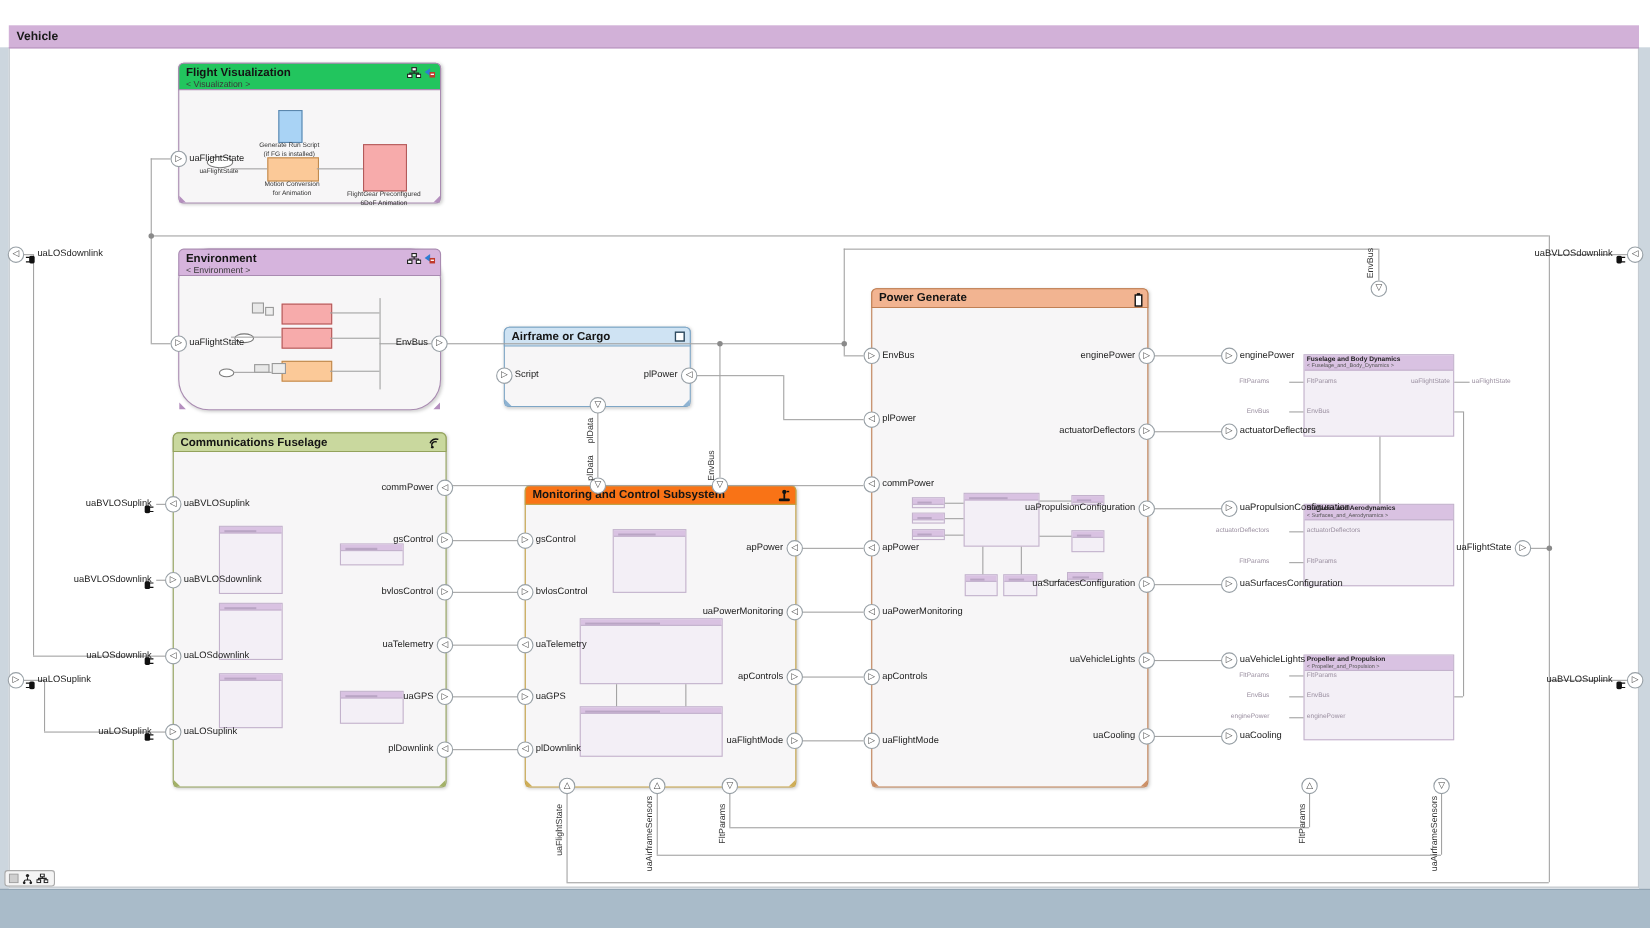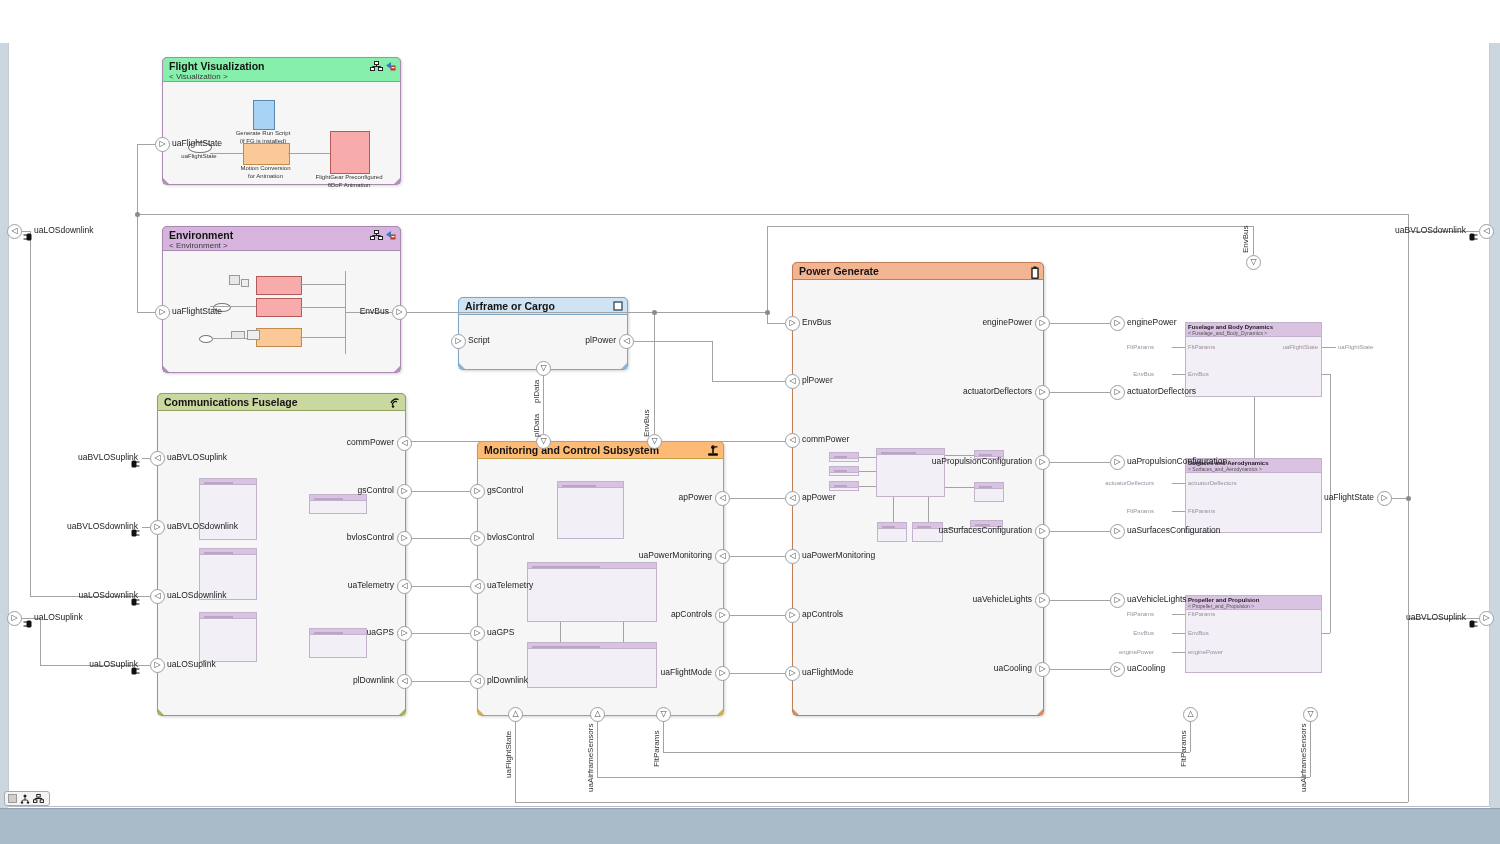--- a/index.html
+++ b/index.html
@@ -37,20 +37,23 @@
   .grip{position:absolute;width:0;height:0;z-index:4;}
   .toolbar{position:absolute;left:4px;top:791px;width:46px;height:15px;background:#f4f4f4;
            border:1px solid #aaa;border-radius:3px;display:flex;align-items:center;gap:3px;
            padding:0 3px;box-sizing:border-box;z-index:8;}
   .tbicon{display:inline-flex;}
 </style>
 </head>
 <body>
 
 <div id="canvas">
+  <div class="titlebar">
+    <span>Vehicle</span>
+  </div>
   <div class="strip" style="left:0;top:43px;width:8px;height:765px;background:#ccd6de;"></div>
   <div class="strip" style="left:1490px;top:43px;width:10px;height:765px;background:#ccd6de;"></div>
   <div class="strip" style="left:0;top:808px;width:1500px;height:36px;background:#a9bbc9;border-top:1px solid #8fa3b2;"></div>
   <div class="strip" style="left:8px;top:806px;width:1482px;height:1px;background:#b6bcc2;"></div>
   <div class="strip" style="left:8px;top:43px;width:1px;height:764px;background:#c5cbd1;"></div>
   <div class="strip" style="left:1489px;top:43px;width:1px;height:764px;background:#c5cbd1;"></div>
 
   <div class="toolbar">
       <span class="tbicon">
         <svg width="9" height="9">
@@ -153,21 +156,21 @@
     <div class="wire" style="left: 212px; top: 338px; width: 35px; height: 1px;"></div>
     <div class="wire" style="left: 210px; top: 153px; width: 33px; height: 1px;"></div>
     <div class="wire" style="left: 288px; top: 153px; width: 42px; height: 1px;"></div>
     <div class="wire" style="left: 560px; top: 622px; width: 1px; height: 20px;"></div>
     <div class="wire" style="left: 623px; top: 622px; width: 1px; height: 20px;"></div>
     <div class="dot" style="left: 135px; top: 212px;"></div>
     <div class="dot" style="left: 652px; top: 310px;"></div>
     <div class="dot" style="left: 765px; top: 310px;"></div>
     <div class="dot" style="left: 1406px; top: 496px;"></div>
     <div class="block" style="left: 162px; top: 57px; width: 237px; height: 126px; border-color: rgb(169, 139, 177);">
-      <div class="bhdr" style="height: 25px; background: #86efac; border-color: rgb(169, 139, 177);">
+      <div class="bhdr" style="height: 25px; background: #22c55e; border-color: rgb(169, 139, 177);">
         <span class="btitle">Flight Visualization</span>
         <span class="bsub">&lt; Visualization &gt;</span>
       </div>
       <div class="hicons">
         <span class="tbicon">
           <svg width="13" height="10">
             <path d="M6.5 1v4M2.5 7V5.5h8V7" stroke="#222" fill="none"></path>
             <rect x="4.5" y="0.5" width="4" height="3" fill="#fff" stroke="#222"></rect>
             <rect x="0.5" y="6.5" width="4" height="3" fill="#fff" stroke="#222"></rect>
             <rect x="8.5" y="6.5" width="4" height="3" fill="#fff" stroke="#222"></rect>
@@ -190,21 +193,21 @@
     <div class="ulabel" style="left: 218px; top: 130px; width: 90px;">Generate Run Script
 (if FG is installed)</div>
     <div class="item-oval" style="left: 188px; top: 142px; width: 22px; height: 9px;"></div>
     <div class="ulabel" style="left: 154px; top: 153px; width: 90px;">uaFlightState</div>
     <div class="item-rect" style="left: 243px; top: 143px; width: 45px; height: 20px; background: rgb(251, 201, 152); border-color: rgb(192, 138, 78);"></div>
     <div class="ulabel" style="left: 220.5px; top: 165px; width: 90px;">Motion Conversion
 for Animation</div>
     <div class="item-rect" style="left: 330px; top: 131px; width: 38px; height: 41px; background: rgb(247, 171, 171); border-color: rgb(179, 90, 90);"></div>
     <div class="ulabel" style="left: 304px; top: 174px; width: 90px;">FlightGear Preconfigured
 6DoF Animation</div>
-    <div class="block" style="left: 162px; top: 226px; width: 237px; height: 145px; border-color: rgb(169, 139, 177);">
+    <div class="block" style="left: 162px; top: 226px; width: 237px; height: 145px; border-color: rgb(169, 139, 177); border-radius: 28px;">
       <div class="bhdr" style="height: 25px; background: rgb(214, 180, 221); border-color: rgb(169, 139, 177);">
         <span class="btitle">Environment</span>
         <span class="bsub">&lt; Environment &gt;</span>
       </div>
       <div class="hicons">
         <span class="tbicon">
           <svg width="13" height="10">
             <path d="M6.5 1v4M2.5 7V5.5h8V7" stroke="#222" fill="none"></path>
             <rect x="4.5" y="0.5" width="4" height="3" fill="#fff" stroke="#222"></rect>
             <rect x="0.5" y="6.5" width="4" height="3" fill="#fff" stroke="#222"></rect>
@@ -329,21 +332,21 @@
       <div class="minihdr" style="height: 6px;">
         <div class="fakeline"></div>
       </div>
     </div>
     <div class="mini" style="left: 309px; top: 628px; width: 58px; height: 30px;">
       <div class="minihdr" style="height: 6px;">
         <div class="fakeline"></div>
       </div>
     </div>
     <div class="block" style="left: 477px; top: 441px; width: 245px; height: 273px; border-color: rgb(195, 160, 69);">
-      <div class="bhdr" style="height: 18px; background: #fdba74; border-color: rgb(195, 160, 69);">
+      <div class="bhdr" style="height: 18px; background: #f97316; border-color: rgb(195, 160, 69);">
         <span class="btitle">Monitoring and Control Subsystem</span>
       </div>
       <div class="hicons">
         <span class="tbicon">
           <svg width="12" height="11">
             <rect x="1" y="8.2" width="10" height="2.6" rx="1" fill="#111"></rect>
             <rect x="5.2" y="3" width="1.6" height="5.5" fill="#111"></rect>
             <circle cx="6" cy="2.2" r="1.9" fill="#111"></circle>
             <rect x="8" y="1.2" width="2.4" height="1.3" fill="#111"></rect>
           </svg>

